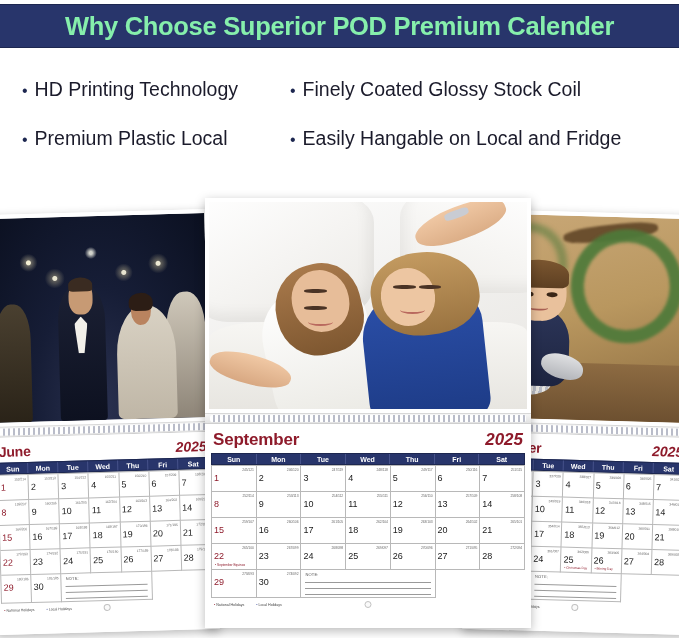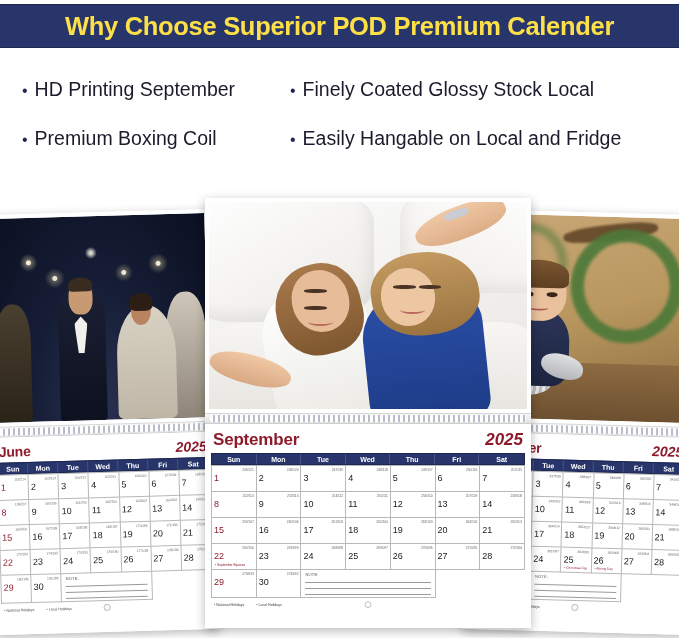--- a/index.html
+++ b/index.html
@@ -15,21 +15,21 @@
   .banner {
     position: absolute;
     left: 0; top: 4px;
     width: 679px; height: 44px;
     background: #28356b;
     display: flex; align-items: center; justify-content: center;
     border-top: 1px solid #1d2750;
     border-bottom: 1px solid #1d2750;
   }
   .banner-title {
-    color: #fde047;
+    color: #86efac;
     font-size: 25.5px;
     font-weight: bold;
     letter-spacing: -0.3px;
     white-space: nowrap;
   }
 
   
   .features {
     position: absolute;
     left: 22px; top: 78px;
@@ -495,29 +495,29 @@
 </head>
 <body>
 
 <div class="banner">
   <div class="banner-title">Why Choose Superior POD Premium Calender</div>
 </div>
 
 <div class="features">
   <div class="feature">
     <span class="bullet">•</span>
-    <span class="feature-text">HD Printing September</span>
+    <span class="feature-text">HD Printing Technology</span>
   </div>
   <div class="feature">
     <span class="bullet">•</span>
-    <span class="feature-text">Finely Coated Glossy Stock Local</span>
+    <span class="feature-text">Finely Coated Glossy Stock Coil</span>
   </div>
   <div class="feature">
     <span class="bullet">•</span>
-    <span class="feature-text">Premium Boxing Coil</span>
+    <span class="feature-text">Premium Plastic Local</span>
   </div>
   <div class="feature">
     <span class="bullet">•</span>
     <span class="feature-text">Easily Hangable on Local and Fridge</span>
   </div>
 </div>
 
 <div class="stage">
 
   <div class="calendar cal-left">

